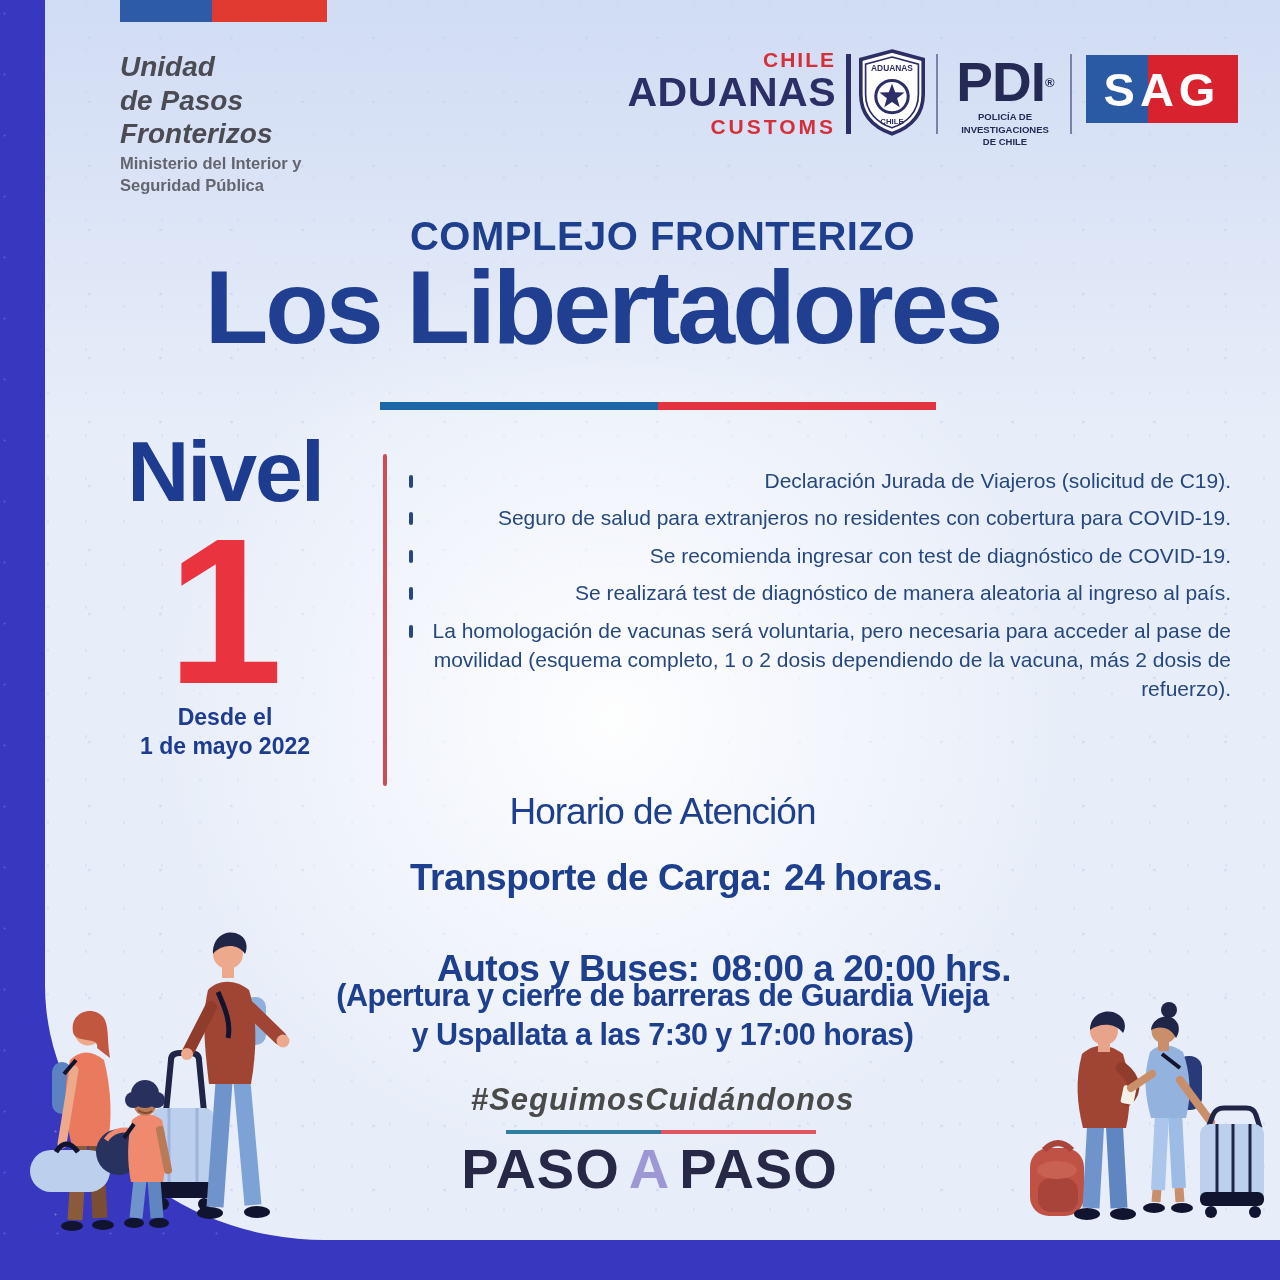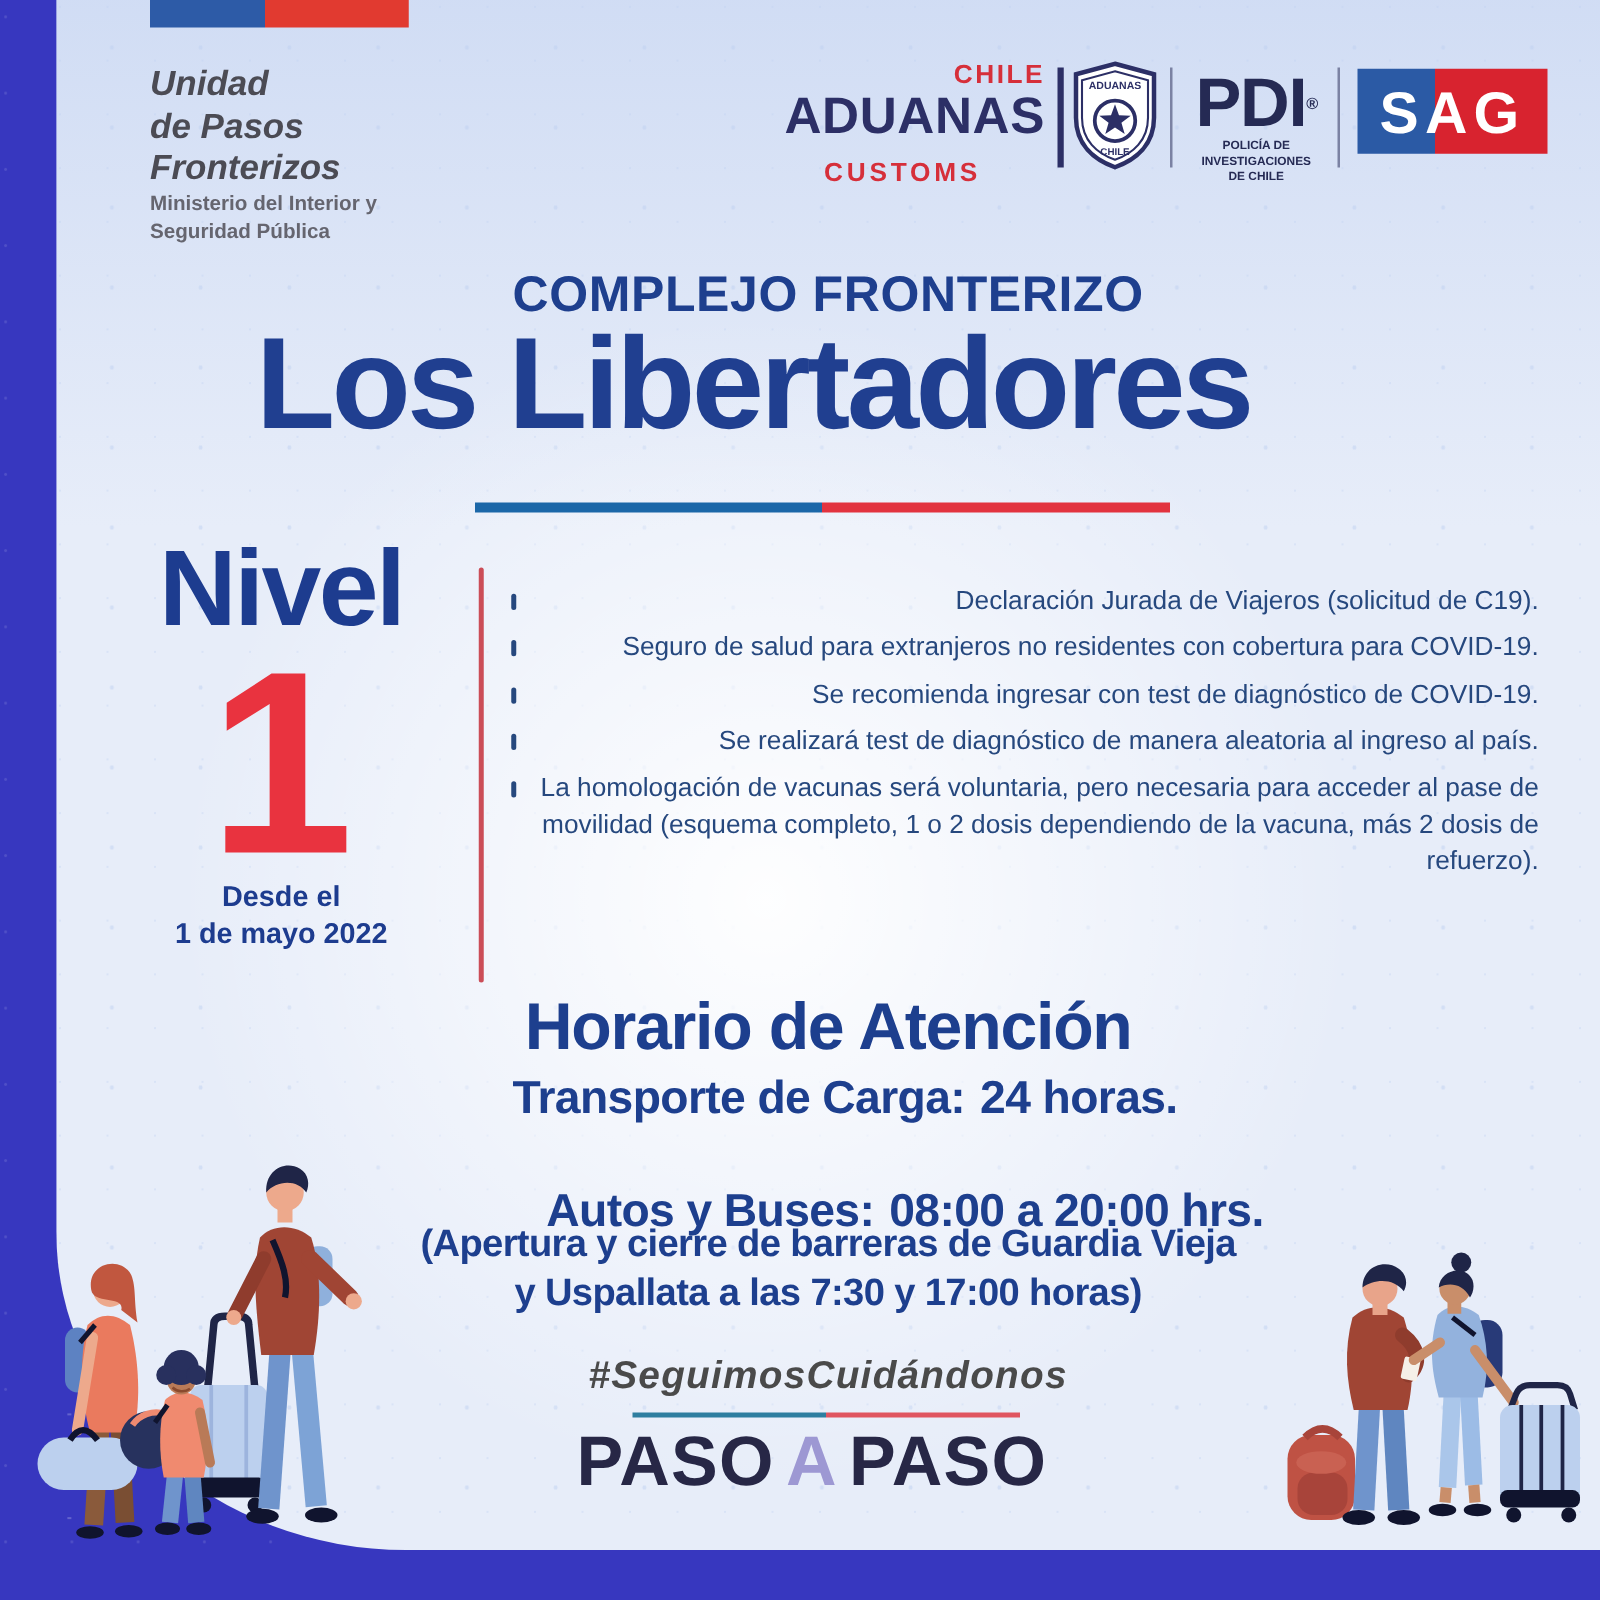--- a/index.html
+++ b/index.html
@@ -27,21 +27,21 @@
   }
   .abs{position:absolute;}
   
   .flag-bar{left:120px;top:0;width:207px;height:22px;
     background:linear-gradient(90deg,#2d5ba7 0 44.5%,#e13a30 44.5% 100%);}
   .unidad-title{left:120px;top:50px;font-size:28px;font-weight:bold;color:#4b4b54;line-height:1.2;font-style:italic;}
   .unidad-sub{left:120px;top:153px;font-size:16.5px;font-weight:bold;color:#65656f;line-height:1.32;}
   .aduanas-text{left:608px;top:49px;width:228px;text-align:right;line-height:1;}
   .aduanas-country{font-size:21px;font-weight:800;color:#d62f3a;letter-spacing:2px;}
   .aduanas-name{font-size:41px;font-weight:800;color:#2c2f66;letter-spacing:.5px;margin-top:2px;}
-  .aduanas-tagline{font-size:21px;font-weight:800;color:#d62f3a;letter-spacing:3px;margin-top:15px;text-align:center;}
+  .aduanas-tagline{font-size:21px;font-weight:800;color:#d62f3a;letter-spacing:3px;margin-top:3px;}
   .vdiv-thick{left:846px;top:54px;width:5px;height:80px;background:#2c2f66;}
   .vdiv1{left:936px;top:54px;width:2px;height:80px;background:#7b82a3;}
   .vdiv2{left:1070px;top:54px;width:2px;height:80px;background:#7b82a3;}
   .badge{left:856px;top:48px;}
   .pdi{left:946px;top:56px;width:118px;text-align:center;color:#252a54;}
   .pdi-name{font-size:55px;font-weight:900;line-height:.95;letter-spacing:-1px;}
   .pdi-reg{font-size:13px;vertical-align:14px;font-weight:700;}
   .pdi-sub{font-size:9.5px;font-weight:bold;line-height:1.3;margin-top:3px;}
   .sag{left:1086px;top:55px;width:152px;height:68px;display:flex;align-items:center;justify-content:center;
     background:linear-gradient(90deg,#2b5aa5 0 41%,#d8232f 41% 100%);}
@@ -60,21 +60,21 @@
     color:#e9333f;line-height:.92;}
   .nivel-since{left:70px;top:703px;width:310px;text-align:center;font-size:23px;font-weight:800;
     color:#1d3c8f;line-height:1.24;}
   .req-rule{left:383px;top:454px;width:4px;height:332px;background:#cb4d57;border-radius:2px;}
   
   .req-list{left:407px;top:466px;width:824px;list-style:none;margin:0;padding:0;}
   .req-list li{position:relative;padding-left:20px;margin-bottom:8px;font-size:21px;
     color:#26487e;line-height:1.4;text-align:right;}
   .req-marker{position:absolute;left:2px;top:9px;width:4px;height:13px;background:#26487e;border-radius:2px;}
   
-  .schedule-title{left:45px;top:791px;width:1235px;text-align:center;font-size:53px;font-weight:700;
+  .schedule-title{left:45px;top:791px;width:1235px;text-align:center;font-size:37px;font-weight:400;
     color:#1d3f8e;letter-spacing:-1px;}
   .schedule-row1{top:857px;}
   .schedule-row2{top:948px;margin-left:48px;}
   .schedule-row{left:45px;width:1262px;text-align:center;font-size:37px;color:#1d3f8e;}
   .schedule-row .lbl{font-weight:bold;letter-spacing:-.5px;margin-right:12px;}
   .schedule-row .val{font-weight:800;letter-spacing:-.5px;}
   .schedule-note{left:45px;top:976px;width:1235px;text-align:center;font-size:30.5px;font-weight:800;
     color:#1d3f8e;line-height:1.27;letter-spacing:-.5px;}
   
   .hashtag{left:45px;top:1082px;width:1235px;text-align:center;font-size:31px;font-style:italic;

